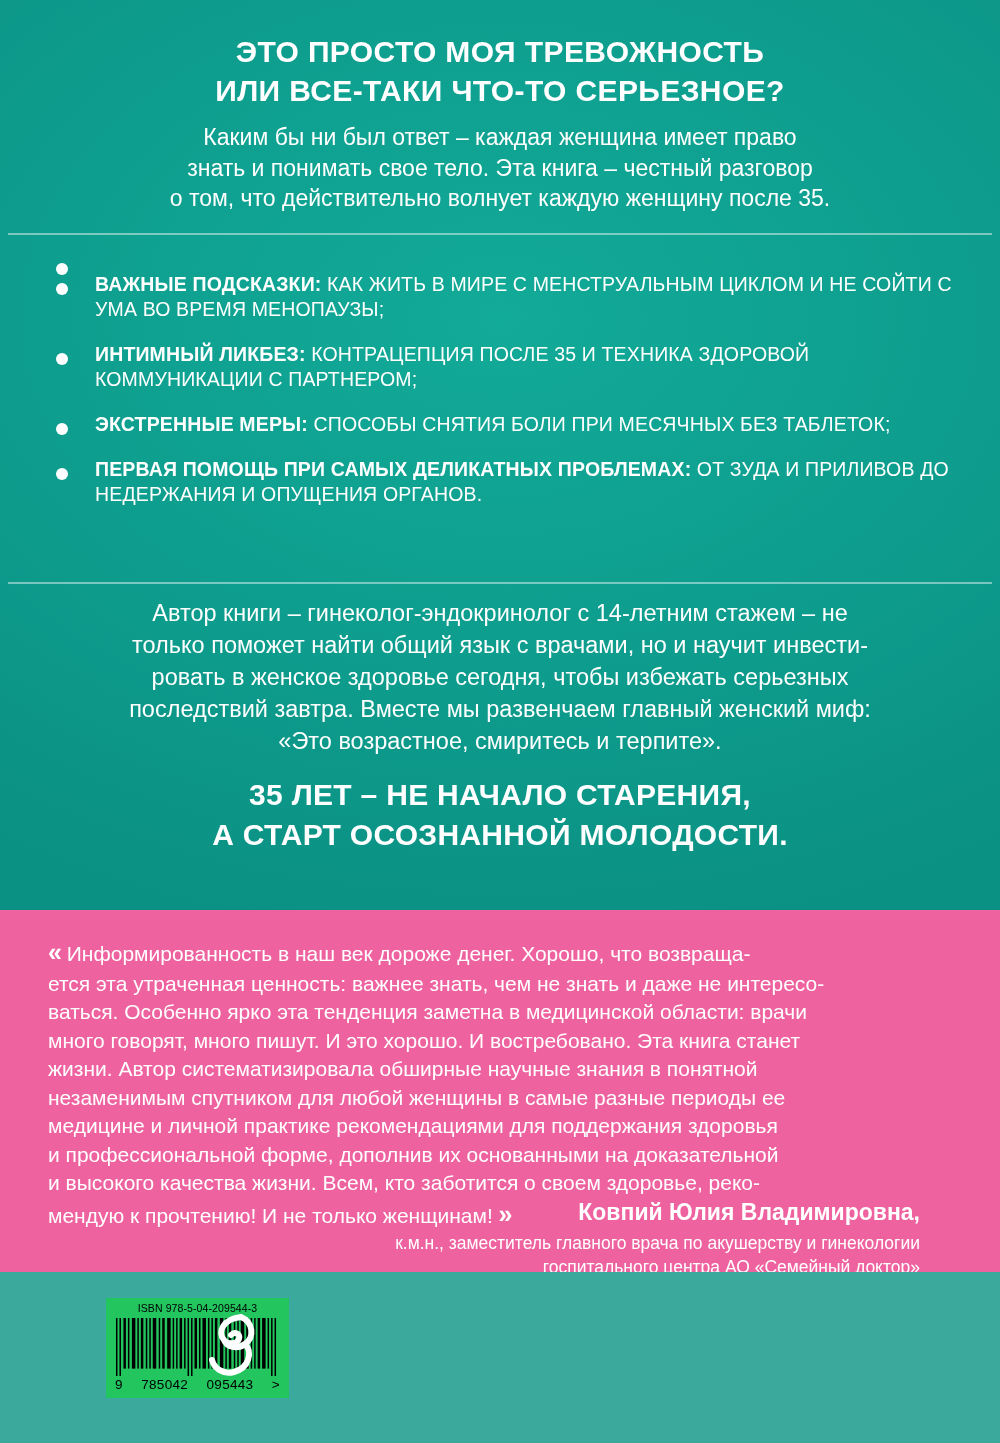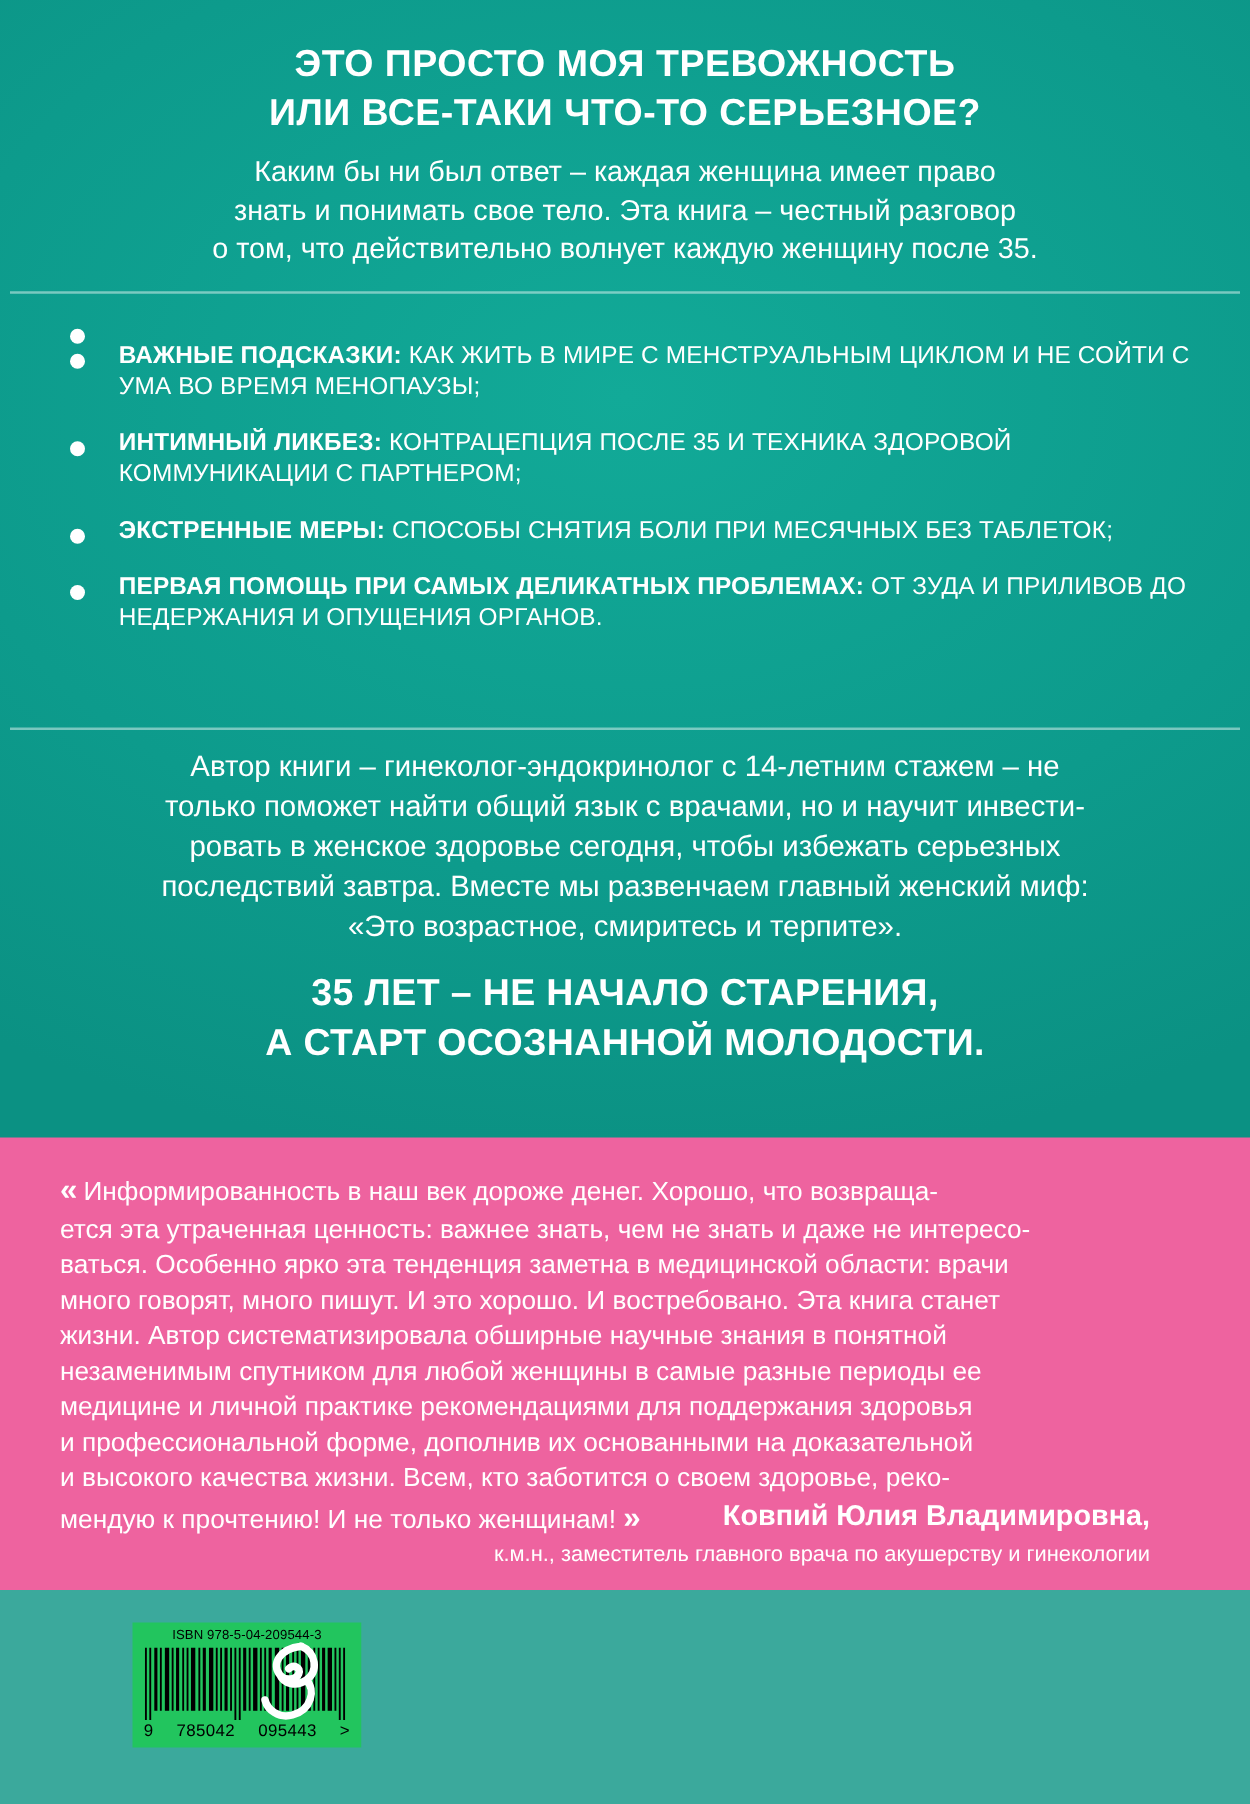--- a/index.html
+++ b/index.html
@@ -255,20 +255,21 @@
       <span class="q-line">медицине и личной практике рекомендациями для поддержания здоровья</span>
       <span class="q-line">и профессиональной форме, дополнив их основанными на доказательной</span>
       <span class="q-line">и высокого качества жизни. Всем, кто заботится о своем здоровье, реко-</span>
       <span class="q-line"><span>мендую к прочтению! И не только женщинам!</span> <span class="qmark">»</span></span>
     </div>
 
     <div class="attrib">
       <span class="attrib-name">Ковпий Юлия Владимировна,</span>
       <span class="attrib-role">
         <span class="ar-line">к.м.н., заместитель главного врача по акушерству и гинекологии</span>
+        <span class="ar-line">госпитального центра АО «Семейный доктор»</span>
       </span>
     </div>
 
   </div>
 
   <div class="bottom-teal">
 
     <div class="barcode-box">
       <div class="isbn-text">ISBN 978-5-04-209544-3</div>
       <svg class="bars" viewBox="0 0 340 110" preserveAspectRatio="none">

